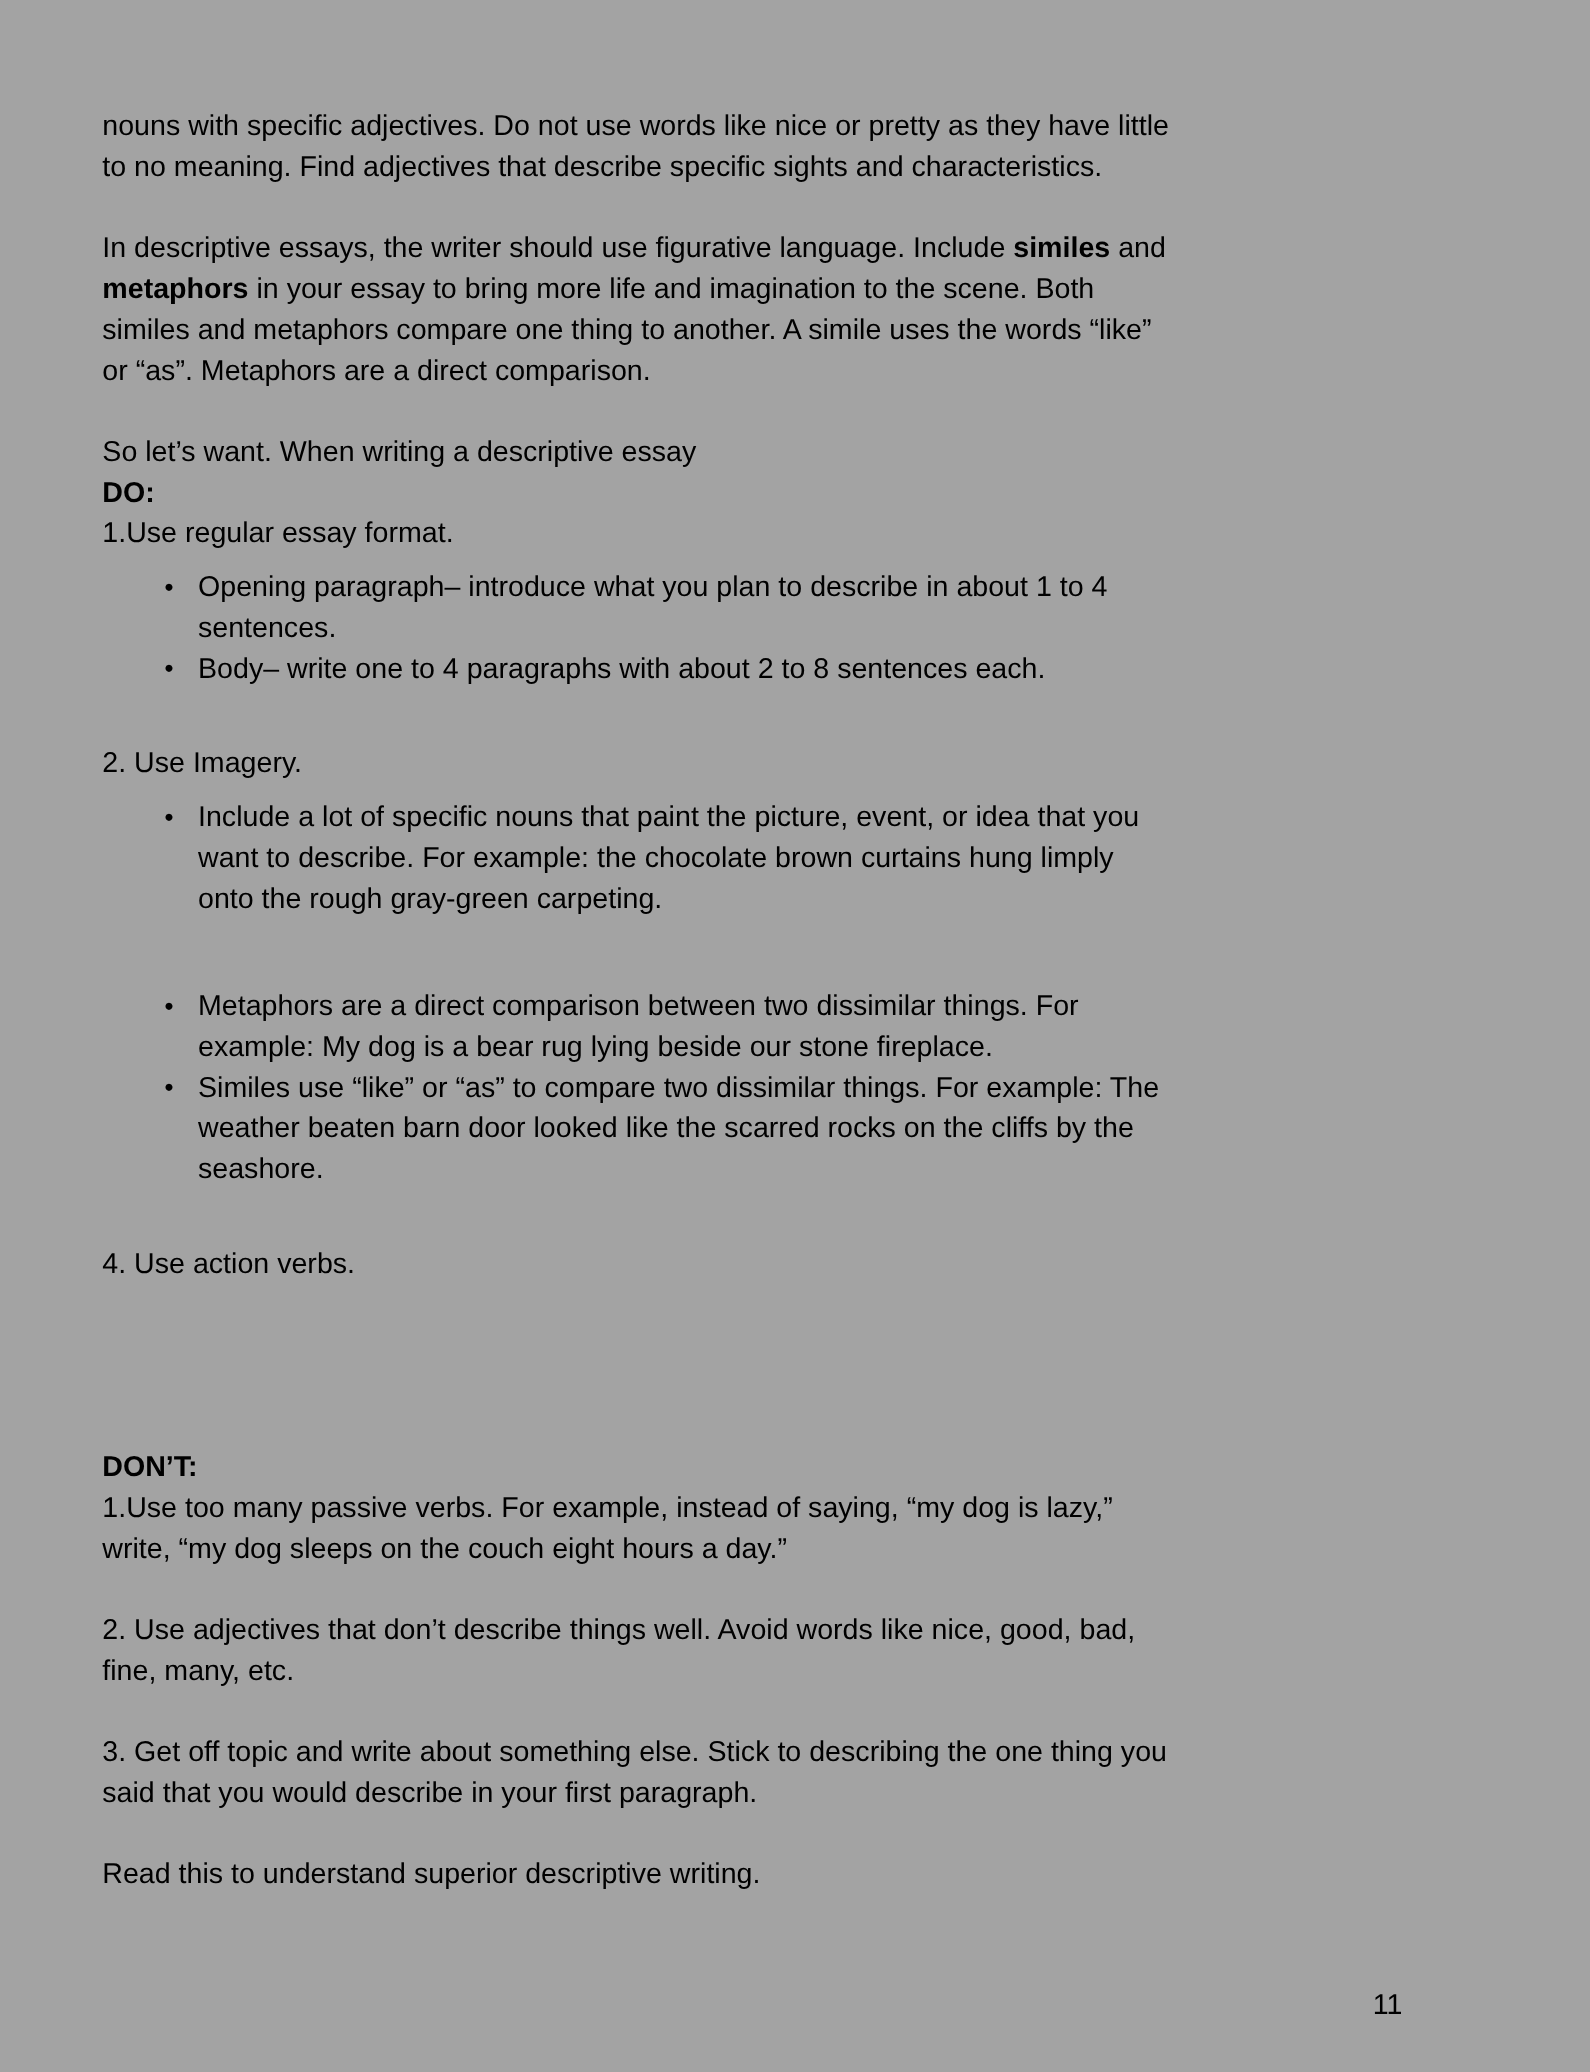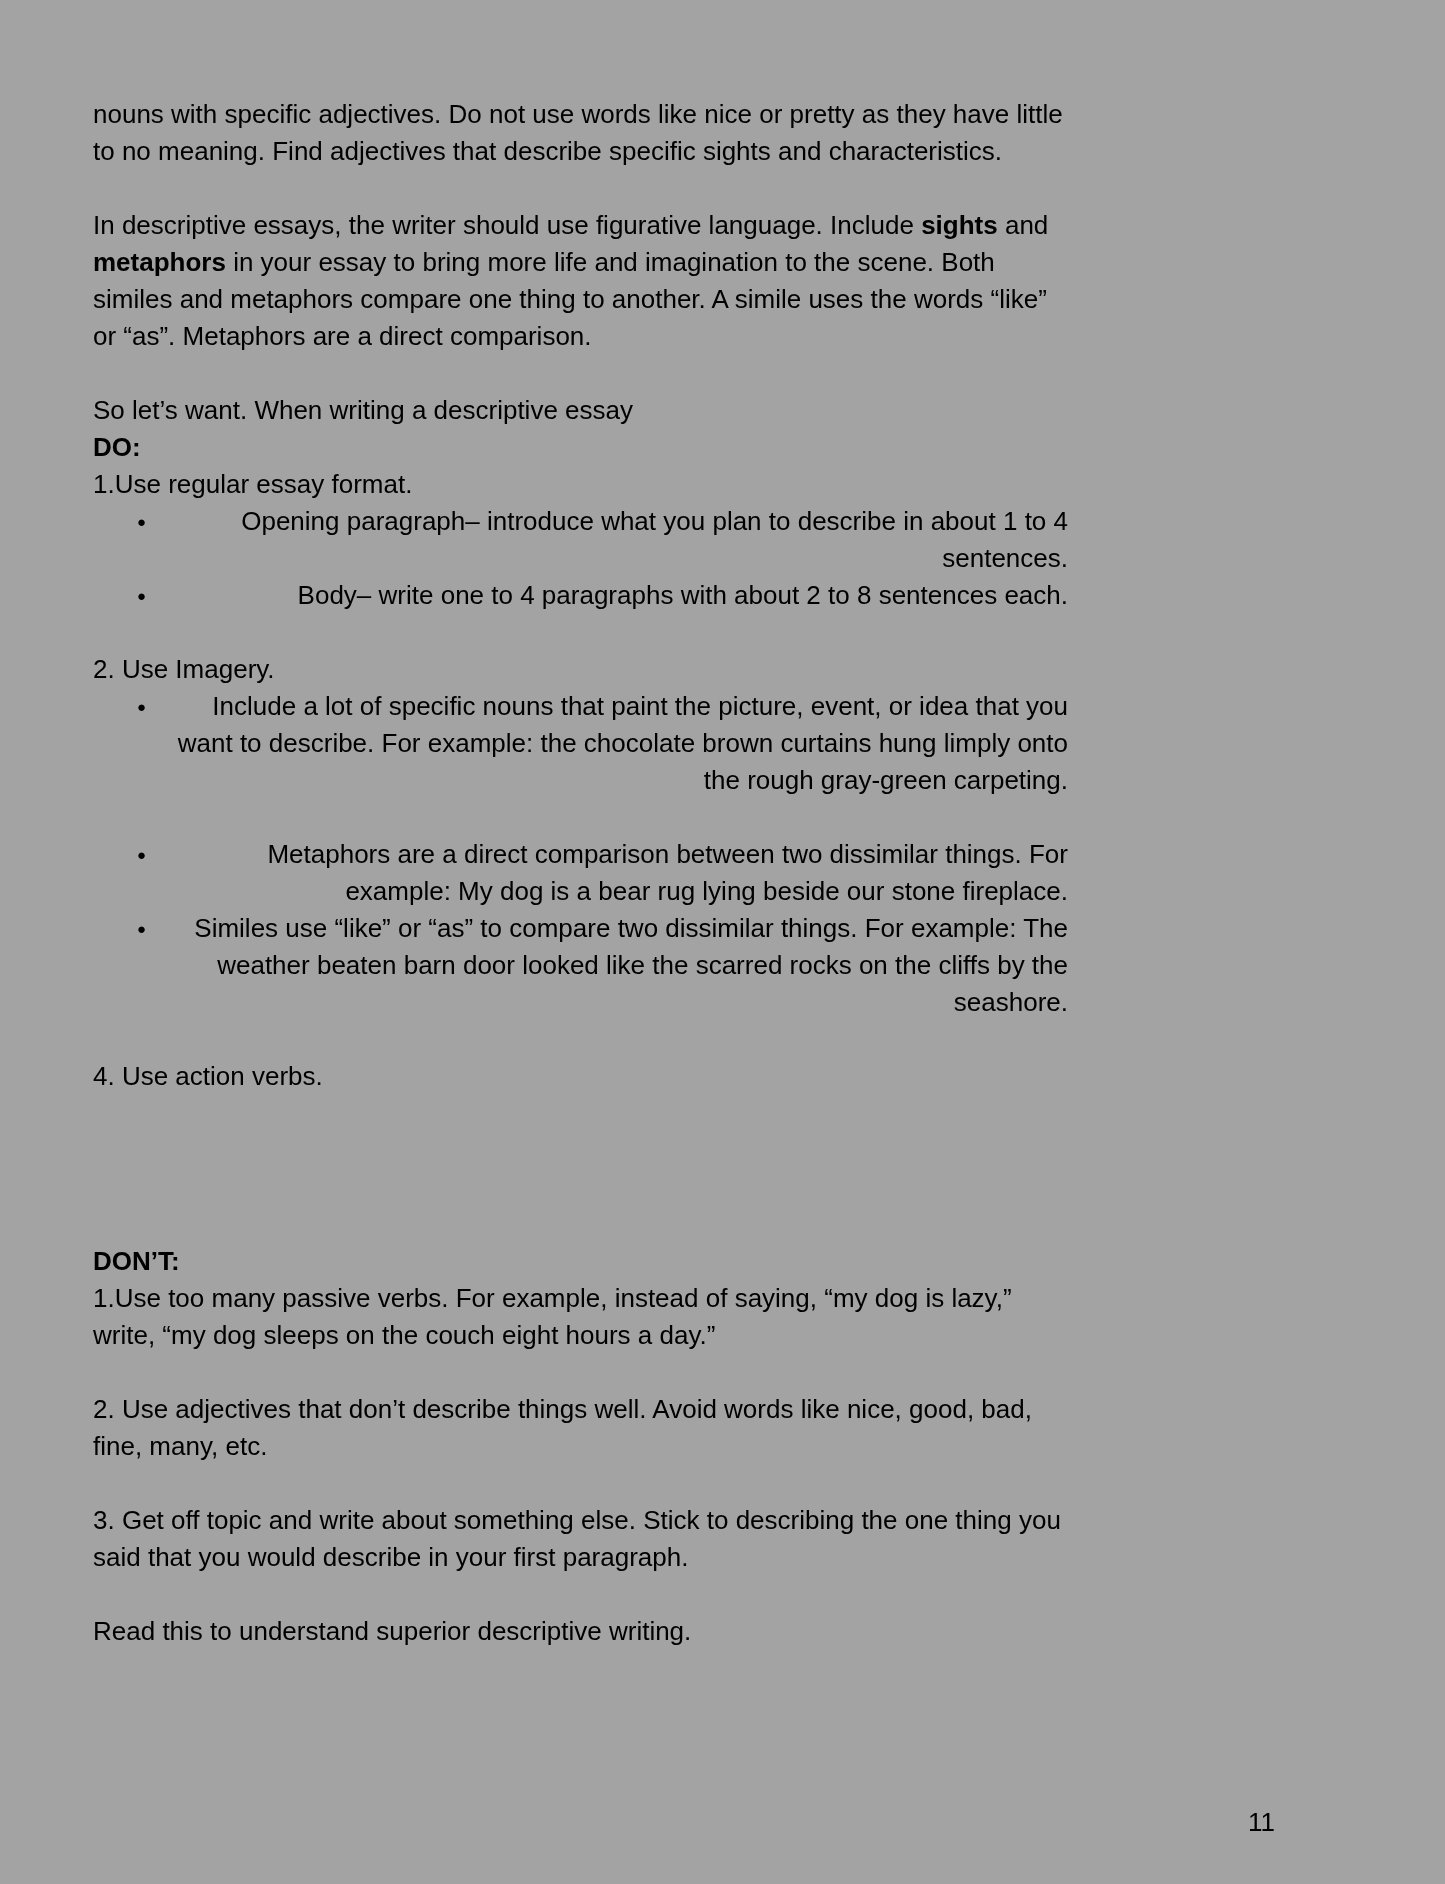--- a/index.html
+++ b/index.html
@@ -17,21 +17,21 @@
     left: 93px;
     top: 96px;
     width: 975px;
     font-size: 26px;
     line-height: 37px;
   }
   p { margin: 0; }
   .b { font-weight: bold; }
   .sp  { height: 37px; }   
   .sp-xl { height: 111px; } 
-  ul.bullets { list-style: none; margin: 0; padding: 0; text-align: right; }
+  ul.bullets { list-style: none; margin: 12px; padding: 0; }
   ul.bullets li {
     position: relative;
     padding-left: 75px;
   }
   ul.bullets li::before {
     content: "\25CF";
     position: absolute;
     left: 44px;
     top: 0;
     font-size: 15px;
@@ -49,21 +49,21 @@
 <body>
 
 <div class="page">
   <div class="content">
 
     <p>nouns with specific adjectives. Do not use words like nice or pretty as they have little to no meaning. Find adjectives that describe specific sights and characteristics.</p>
 
     <div class="sp"></div>
 
     <p>
-      <span>In descriptive essays, the writer should use figurative language. Include </span><span class="b">sights</span><span> and </span><span class="b">metaphors</span><span> in your essay to bring more life and imagination to the scene. Both similes and metaphors compare one thing to another. A simile uses the words “like” or “as”. Metaphors are a direct comparison.</span>
+      <span>In descriptive essays, the writer should use figurative language. Include </span><span class="b">similes</span><span> and </span><span class="b">metaphors</span><span> in your essay to bring more life and imagination to the scene. Both similes and metaphors compare one thing to another. A simile uses the words “like” or “as”. Metaphors are a direct comparison.</span>
     </p>
 
     <div class="sp"></div>
 
     <p>So let’s want. When writing a descriptive essay</p>
     <p class="b">DO:</p>
 
     <p>1.Use regular essay format.</p>
     <ul class="bullets">
       <li>Opening paragraph– introduce what you plan to describe in about 1 to 4 sentences.</li>

